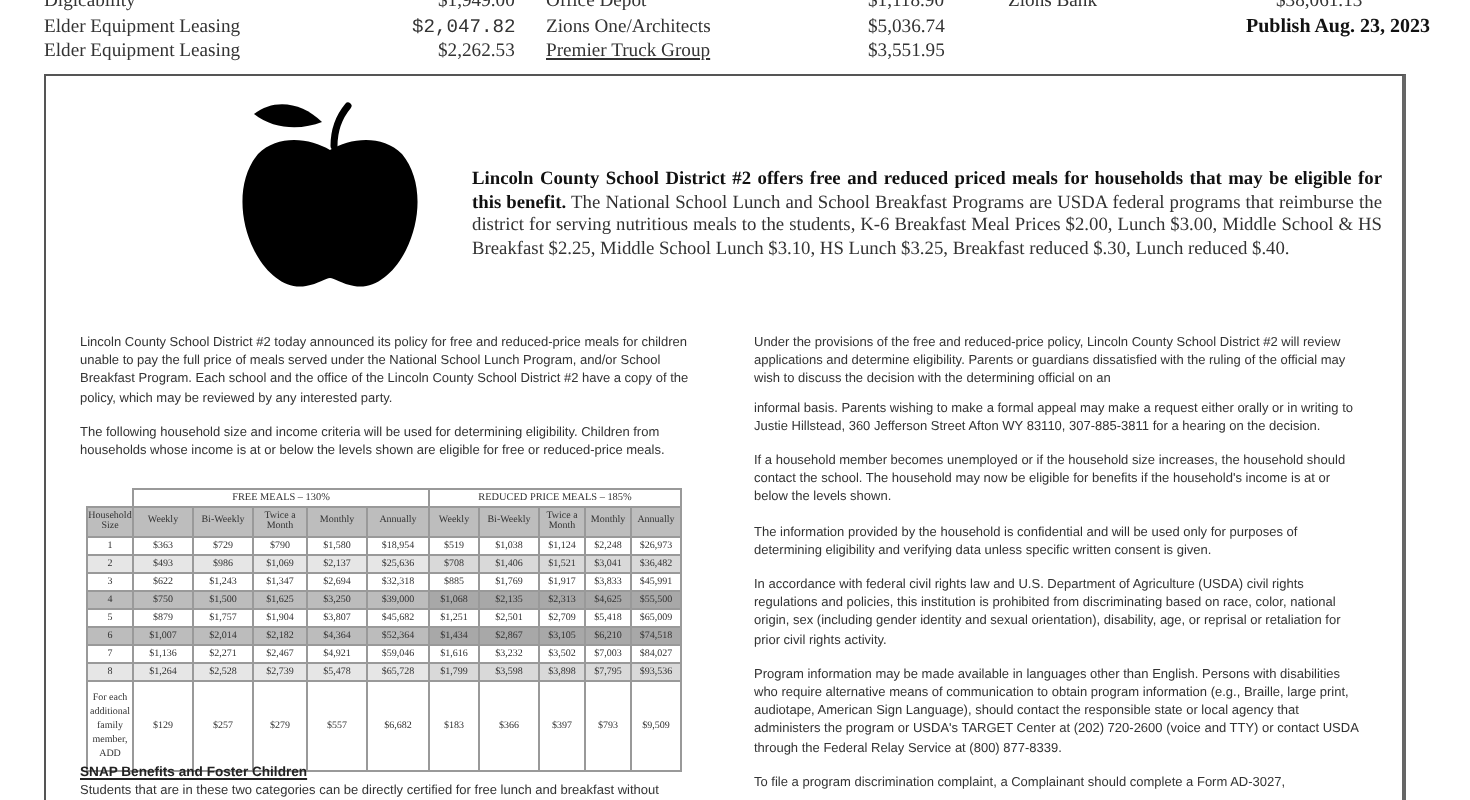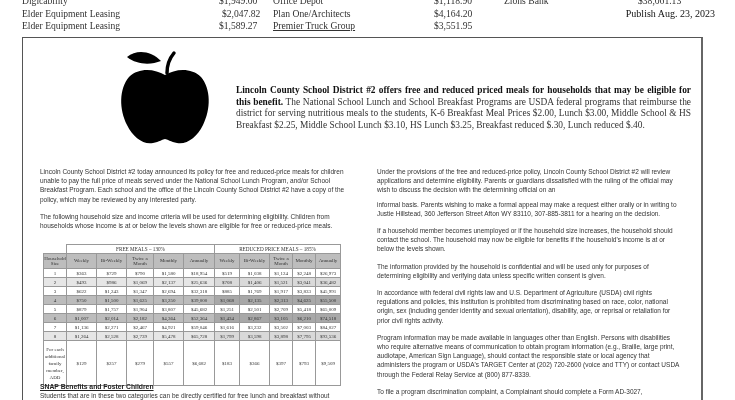--- a/index.html
+++ b/index.html
@@ -2,21 +2,21 @@
 <html><head>
 <meta charset="utf-8">
 <style>
   html, body { margin:0; padding:0; background:#fff; }
   body { width:735px; height:400px; overflow:hidden; position:relative; color:#222; }
 
   
   .vendor-row { position:absolute; font-family:"Liberation Serif", serif; font-size:9.6px; color:#333; white-space:nowrap; }
   .vendor-row span { position:absolute; top:0; }
 
-  .publish { position:absolute; right:20px; top:8px; font-family:"Liberation Serif", serif; font-weight:normal; font-size:10px; color:#111;text-align:center; }
+  .publish { position:absolute; right:20px; top:8px; font-family:"Liberation Serif", serif; font-weight:bold; font-size:10px; color:#111;text-align:center; }
 
   .box { position:absolute; left:22px; top:37px; width:678px; height:380px; border-left:1.5px solid #555; border-top:1.5px solid #555; border-right:2px solid #666; }
 
   .apple { position:absolute; left:117px; top:45px; width:96px; height:102px; }
 
   .lead { position:absolute; left:236px; top:85px; width:455px; font-family:"Liberation Serif", serif; font-size:9.4px; line-height:11.5px; color:#333; text-align:justify; }
   .lead b { color:#111; }
 
   .col { position:absolute; font-family:"Liberation Sans", sans-serif; font-size:6.5px; line-height:9.2px; color:#333; }
   .col p { margin:0 0 8px 0; }
@@ -46,27 +46,27 @@
 <div class="vendor-row" style="left:22px; top:-5px; width:700px; height:12px;">
   <span style="left:0;">Digicability</span>
   <span style="left:197px;">$1,949.00</span>
   <span style="left:251px;">Office Depot</span>
   <span style="left:412px;">$1,118.90</span>
   <span style="left:482px;">Zions Bank</span>
   <span style="left:616px;">$38,061.13</span>
 </div>
 <div class="vendor-row" style="left:22px; top:8px; width:700px; height:12px;">
   <span style="left:0;">Elder Equipment Leasing</span>
-  <span style="left:200px;">$2,047.82</span>
-  <span style="left:251px;">Plan One/Architects</span>
-  <span style="left:412px;">$4,164.20</span>
+  <span style="left:184px;font-family:Liberation Mono, monospace;">$2,047.82</span>
+  <span style="left:251px;">Zions One/Architects</span>
+  <span style="left:412px;">$5,036.74</span>
 </div>
 <div class="vendor-row" style="left:22px; top:20px; width:700px; height:12px;">
   <span style="left:0;">Elder Equipment Leasing</span>
-  <span style="left:197px;">$1,589.27</span>
+  <span style="left:197px;">$2,262.53</span>
   <span style="left:251px;text-decoration:underline;">Premier Truck Group</span>
   <span style="left:412px;">$3,551.95</span>
 </div>
 <div class="publish">Publish Aug. 23, 2023</div>
 
 <div class="box"></div>
 
 <svg class="apple" viewBox="0 0 96 102">
   <path d="M10 12 C20 4 34 6 44 16 C34 20 20 20 10 12 Z" fill="#000"></path>
   <path d="M50 28 C50 20 52 14 57 8" stroke="#000" stroke-width="3.5" fill="none" stroke-linecap="round"></path>

